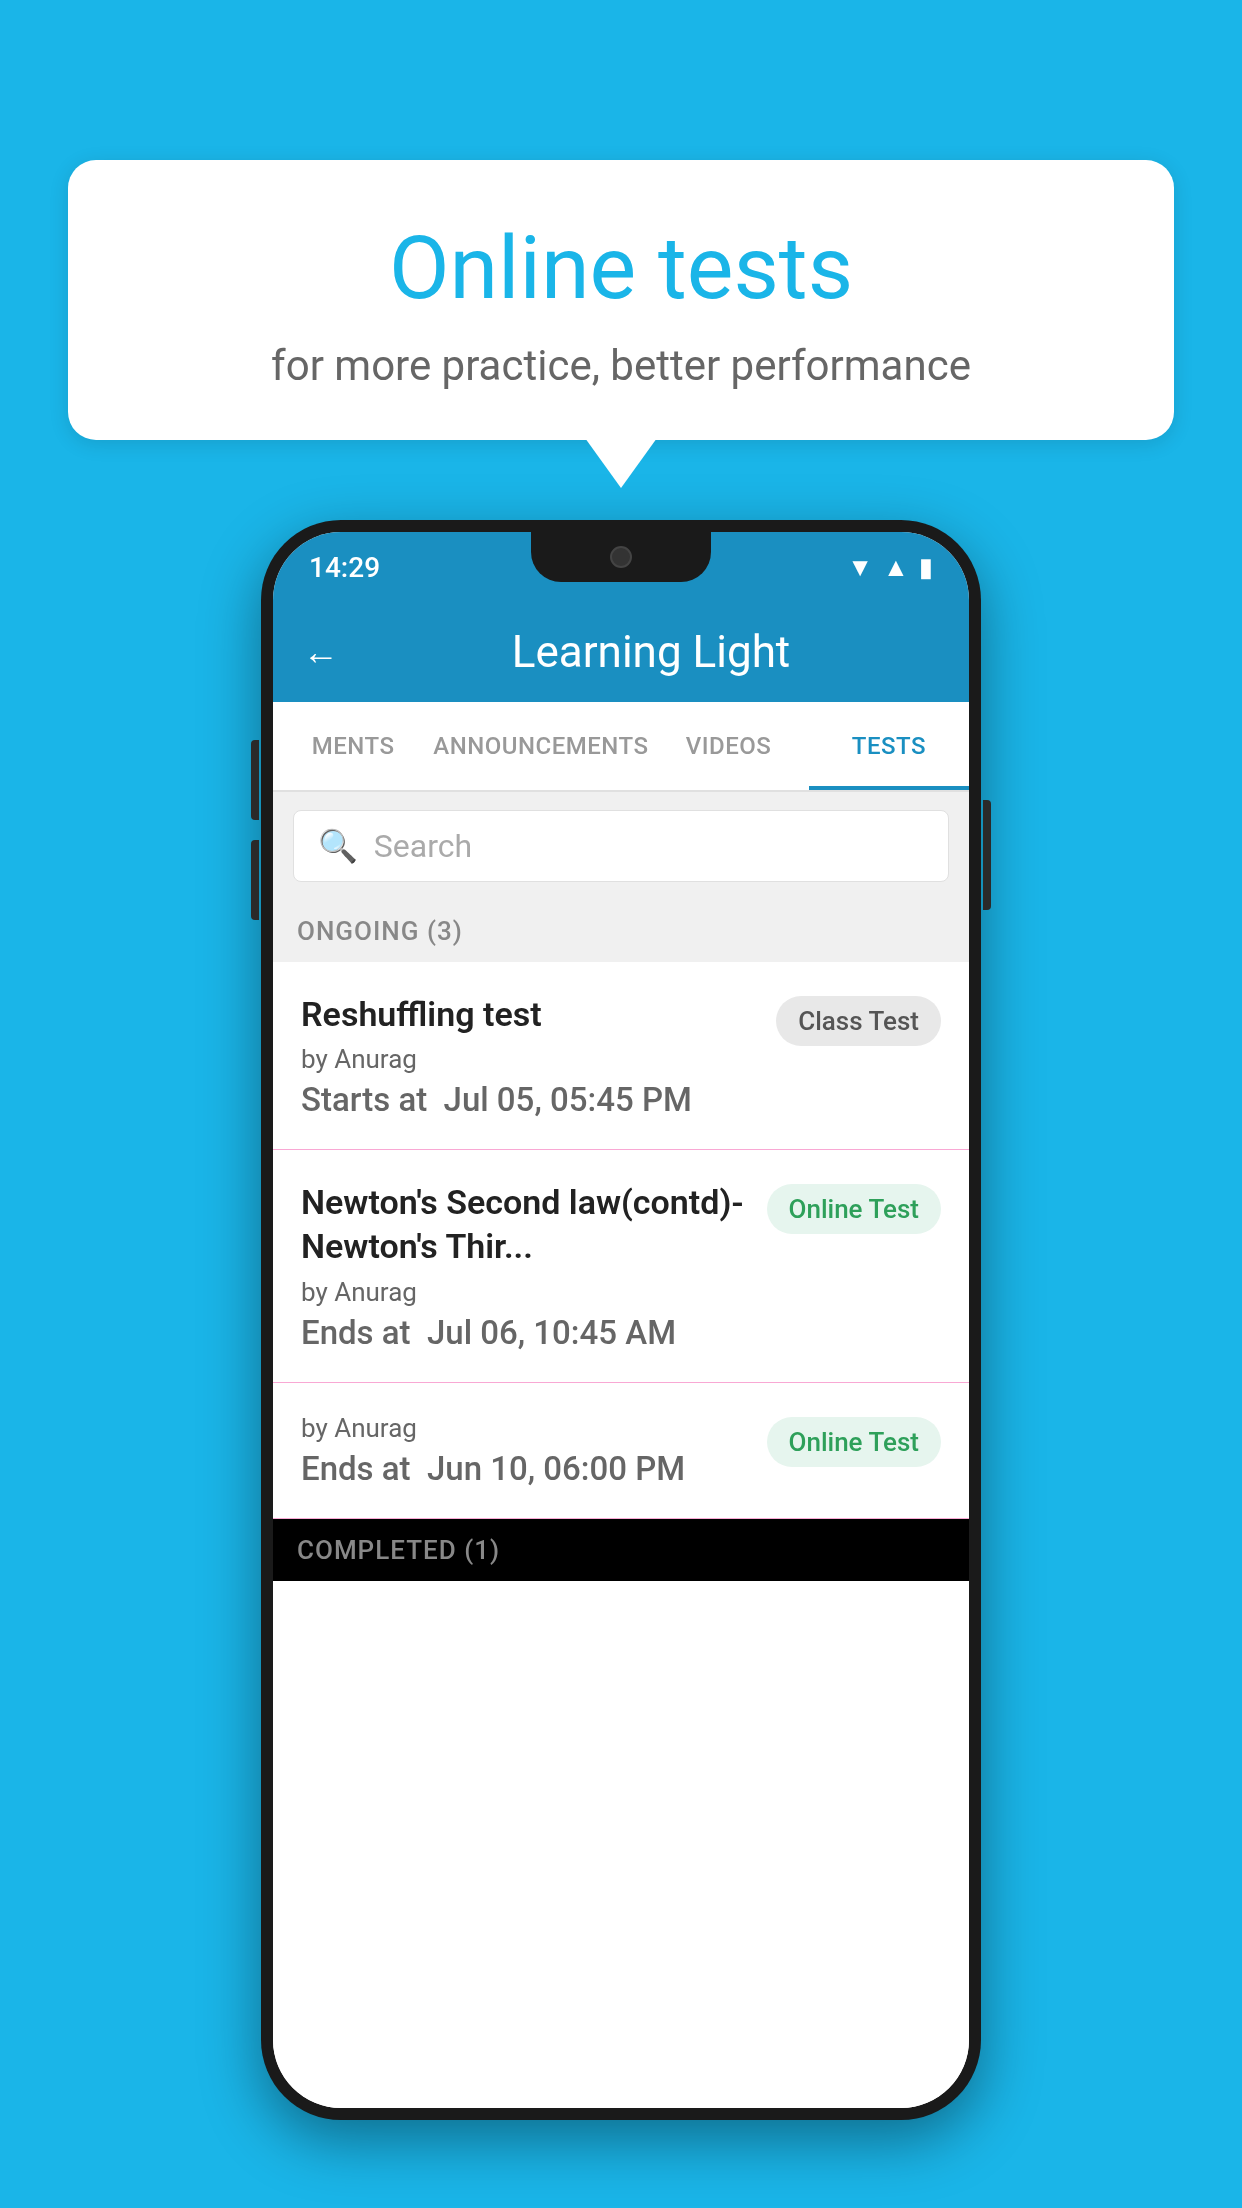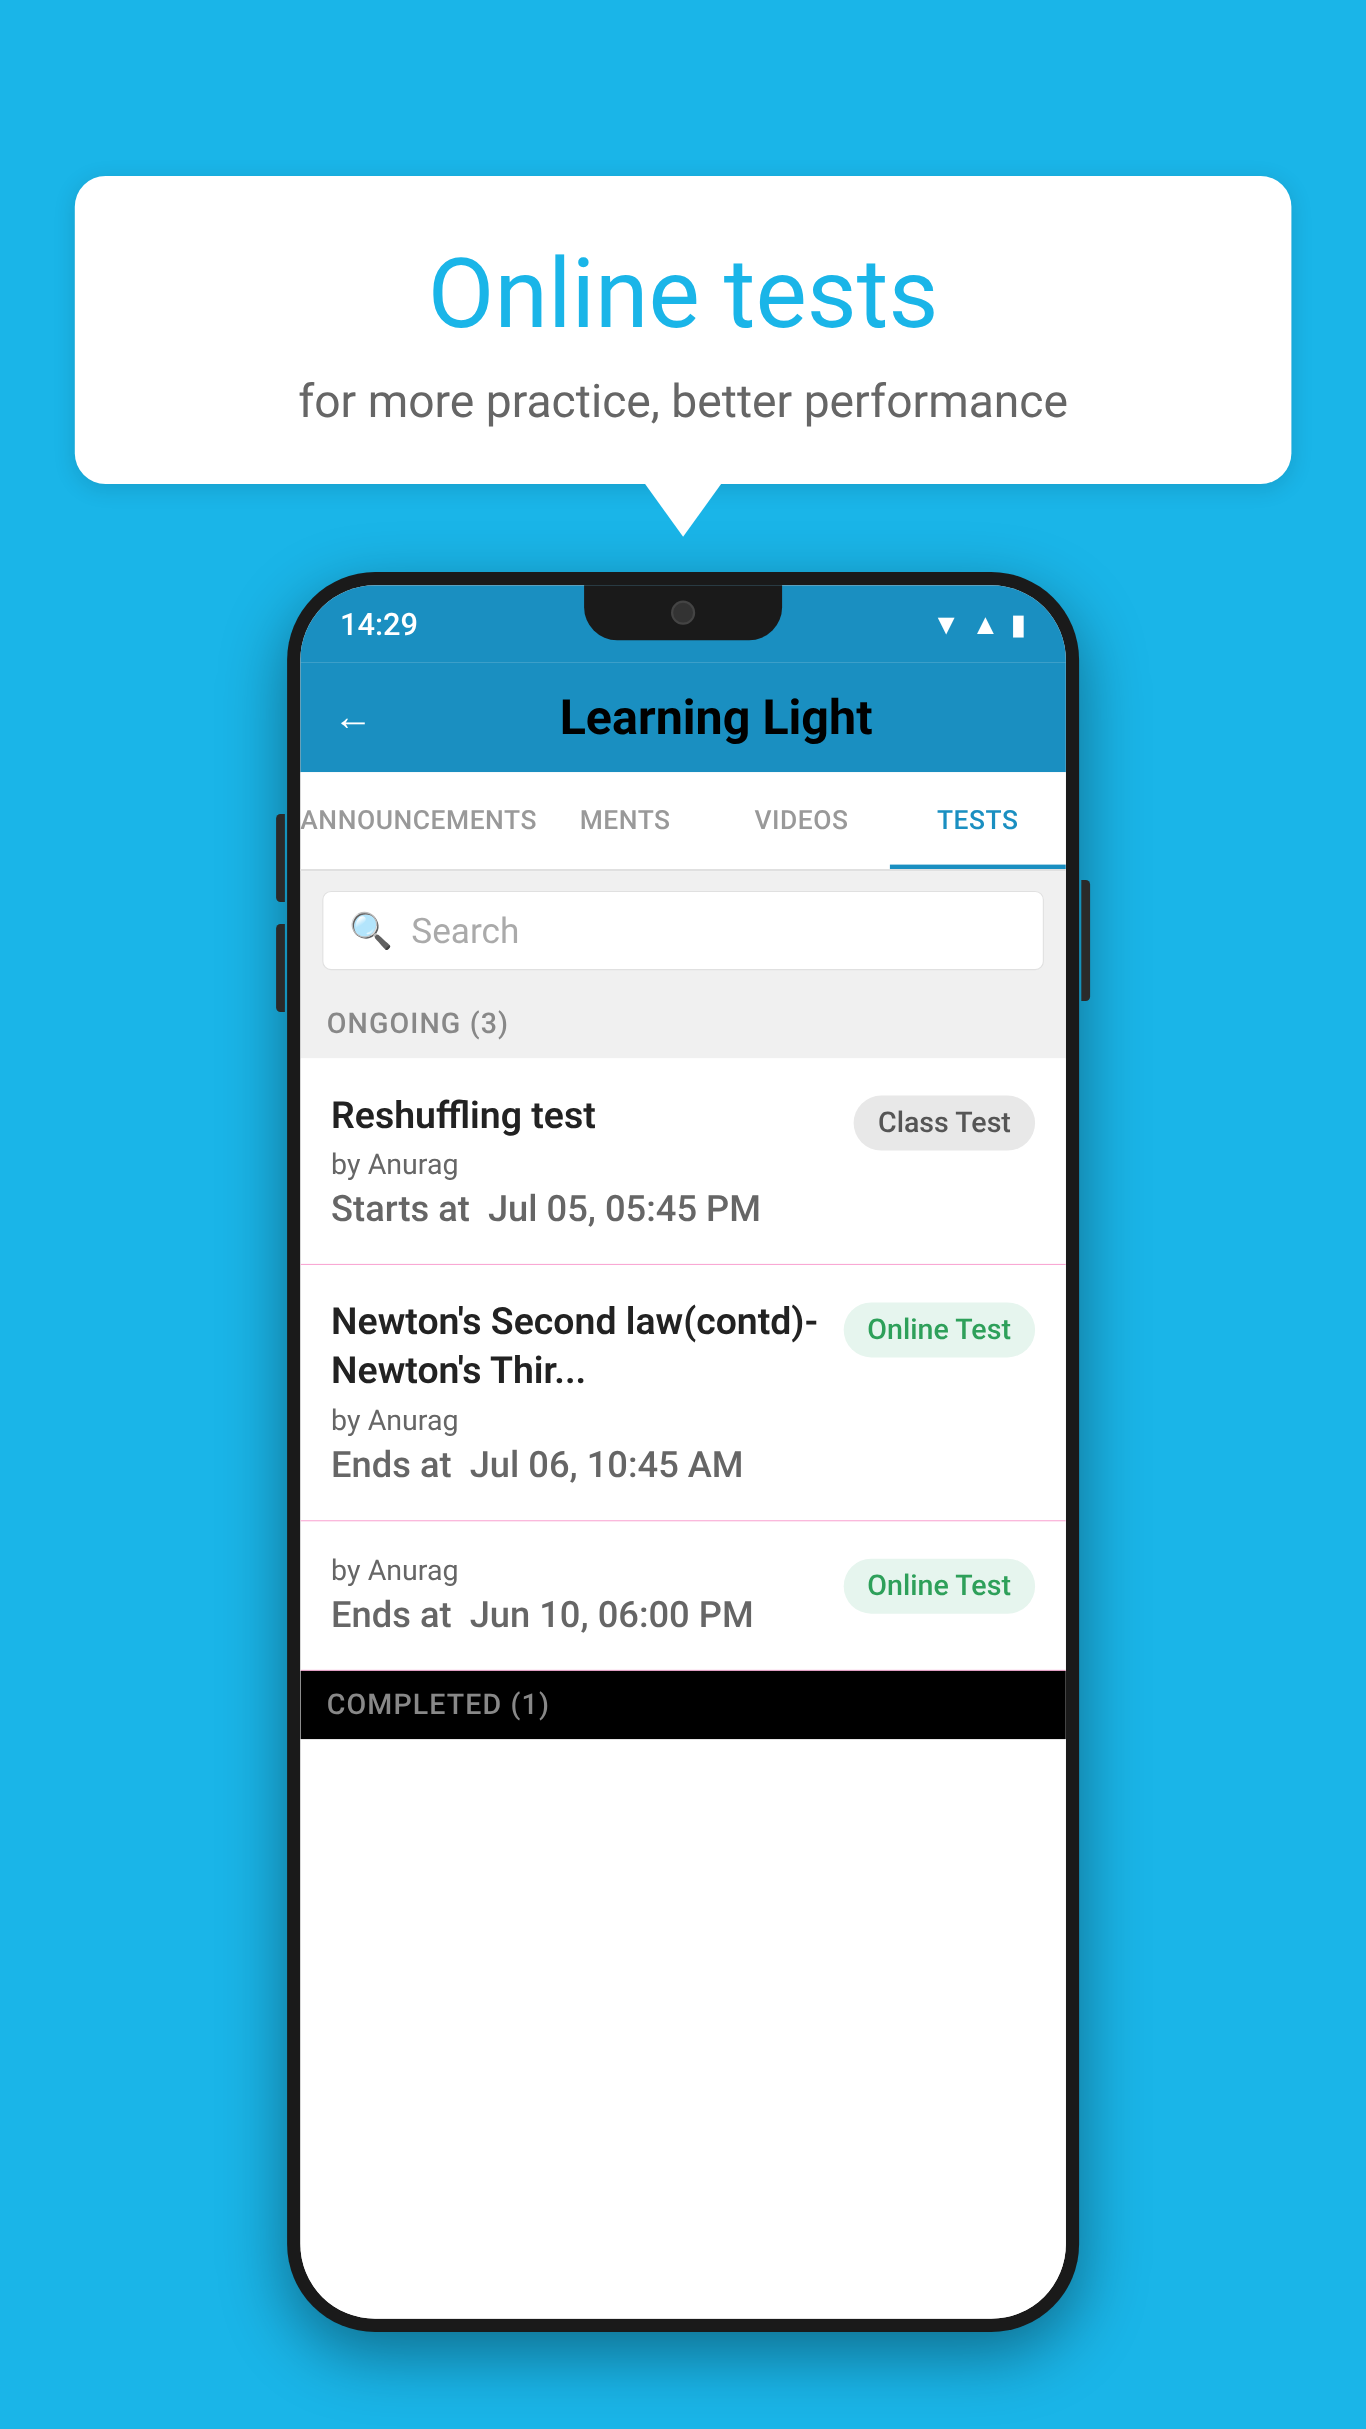--- a/index.html
+++ b/index.html
@@ -144,23 +144,23 @@
       flex-shrink: 0;
     }
 
     .back-arrow {
       color: white;
       font-size: 36px;
       cursor: pointer;
     }
 
     .app-title {
-      color: #000000;
+      color: #ffffff;
       font-size: 44px;
-      font-weight: 700;
+      font-weight: 400;
       flex: 1;
       text-align: center;
     }
 
     
     .tabs-bar {
       background: white;
       display: flex;
       height: 90px;
       border-bottom: 2px solid #e0e0e0;
@@ -375,24 +375,24 @@
         </div>
       </div>
 
       <div class="app-bar">
         <div class="back-arrow">←</div>
         <div class="app-title">Learning Light</div>
       </div>
 
       <div class="tabs-bar">
         <div class="tab-item">
+          <span>MENTS</span>
+        </div>
+        <div class="tab-item">
           <span>ANNOUNCEMENTS</span>
-        </div>
-        <div class="tab-item">
-          <span>MENTS</span>
         </div>
         <div class="tab-item">
           <span>VIDEOS</span>
         </div>
         <div class="tab-item active">
           <span>TESTS</span>
         </div>
       </div>
 
       <div class="search-container">

